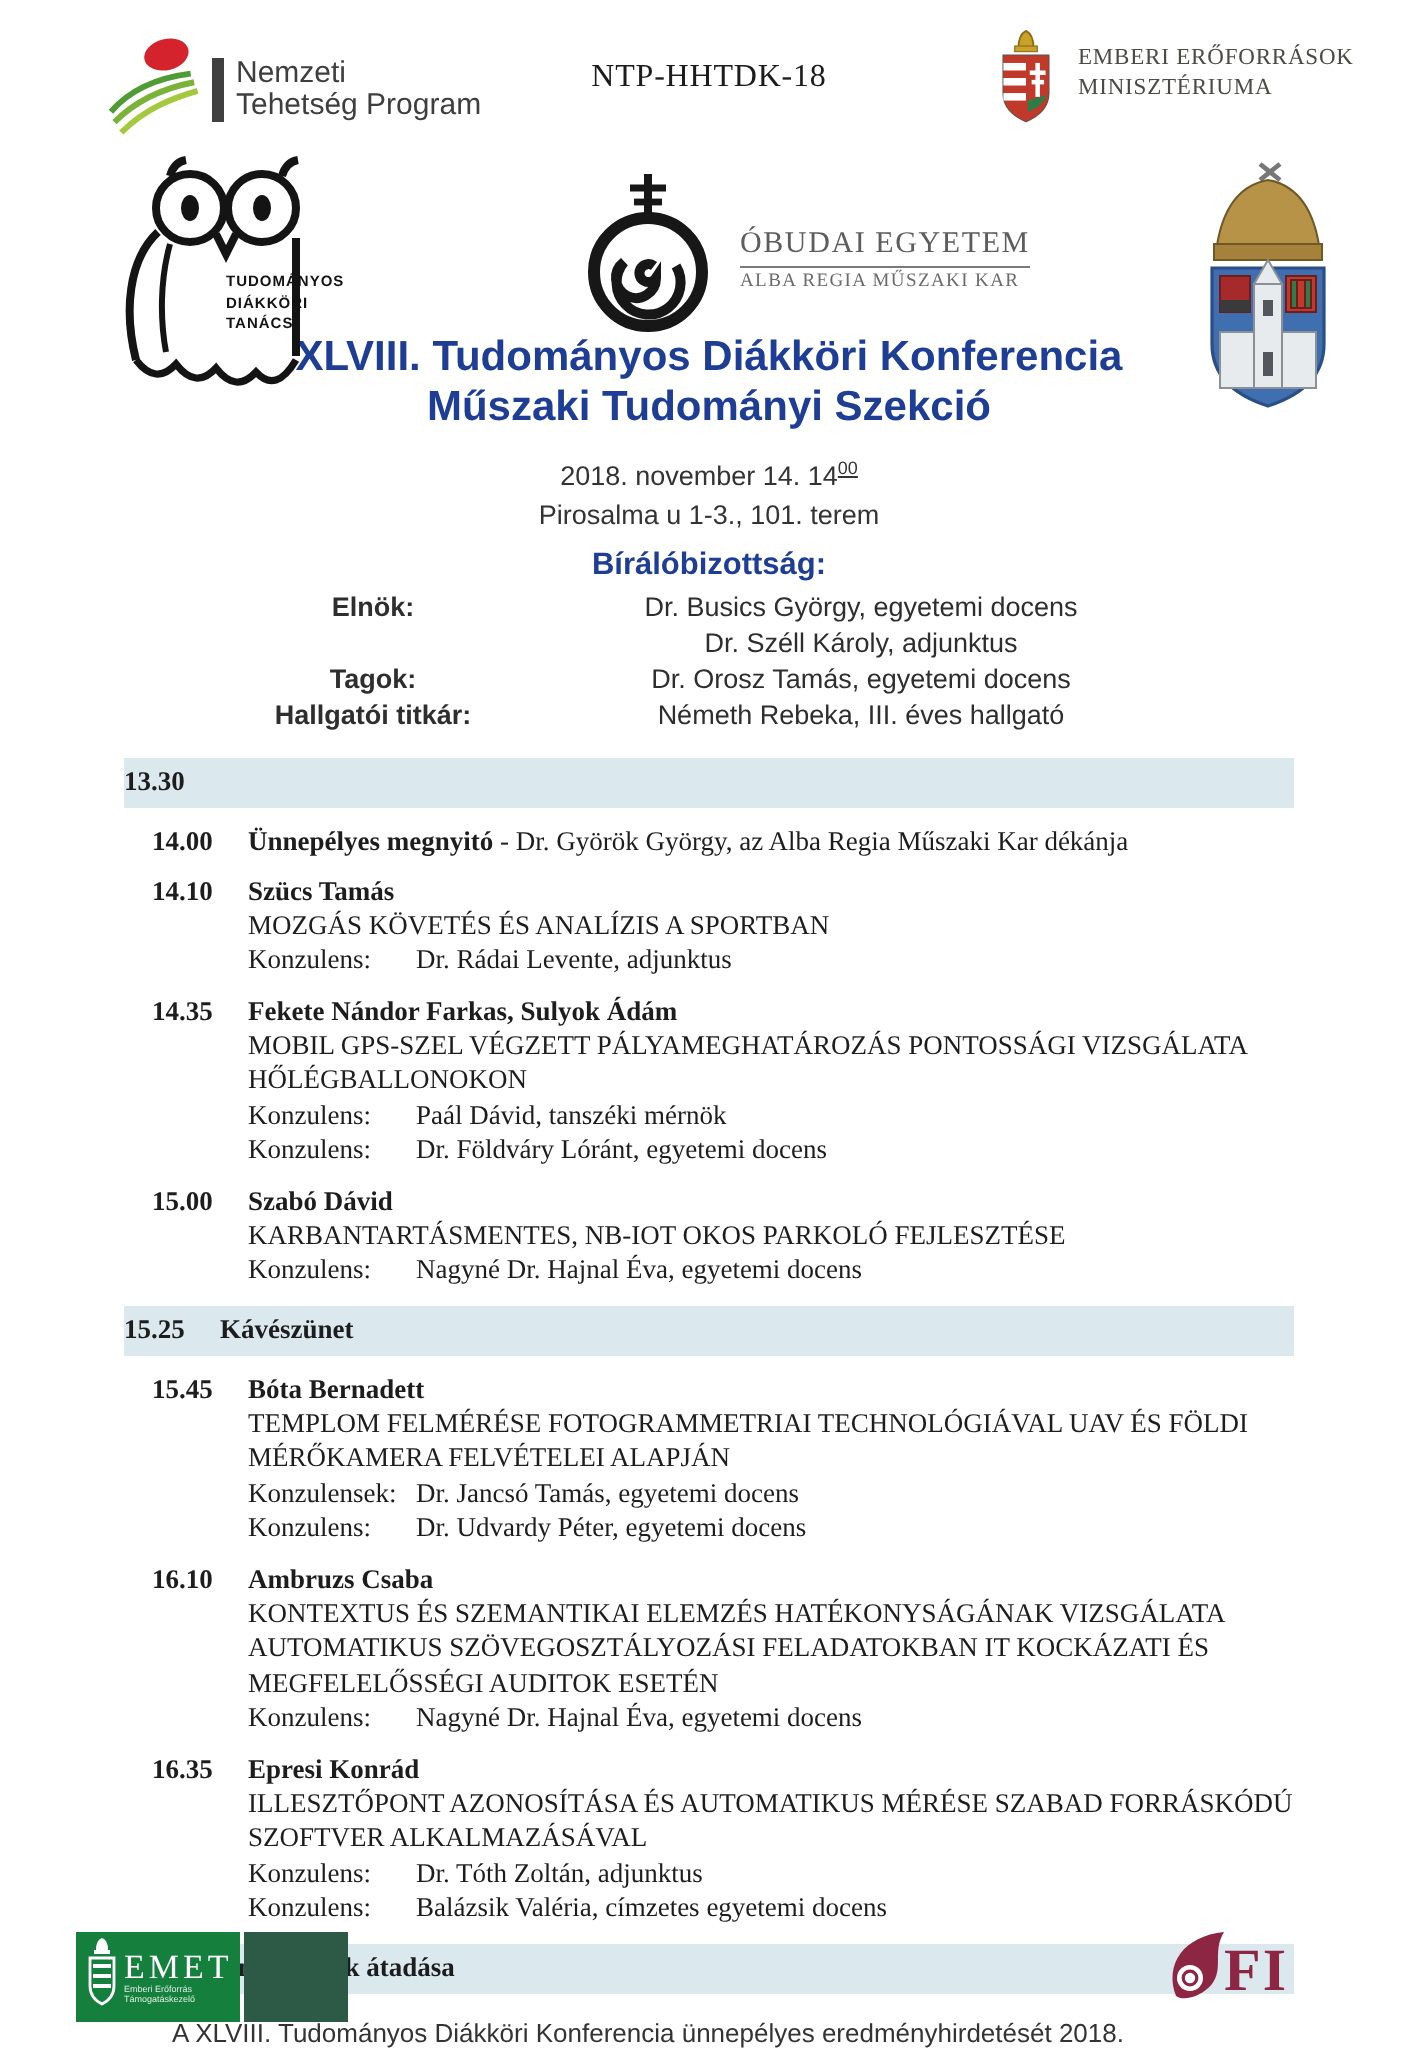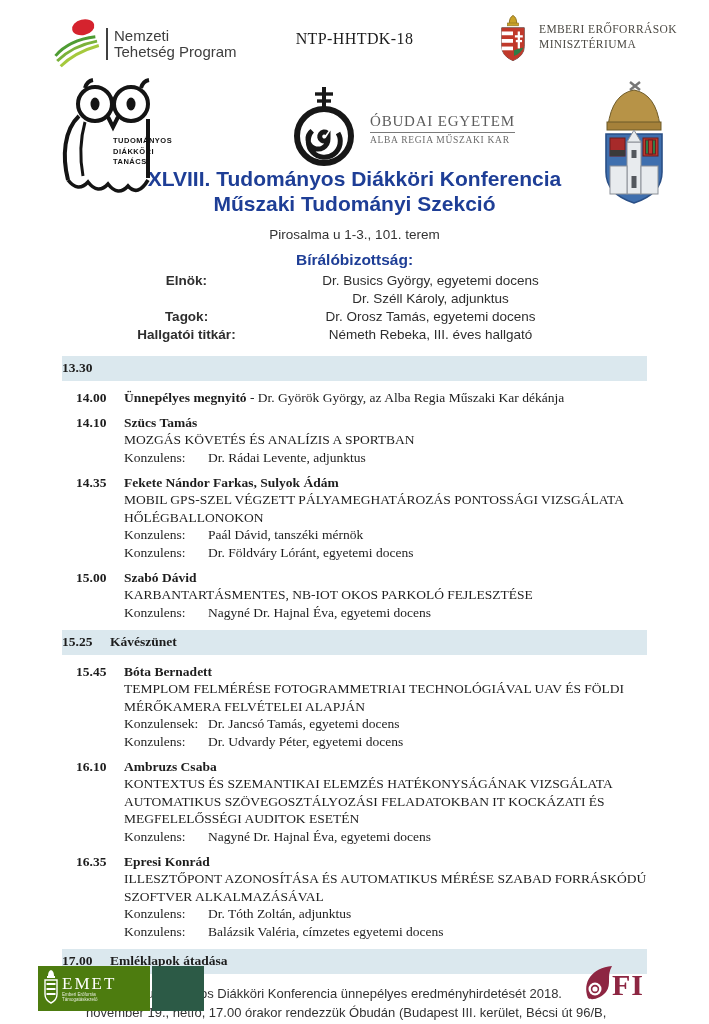--- a/index.html
+++ b/index.html
@@ -2,21 +2,21 @@
 <html><head>
 <meta charset="utf-8">
 <style>
   * { margin:0; padding:0; box-sizing:border-box; }
   body { background:#888; font-family:"Liberation Sans", sans-serif; }
   .page { width:709px; height:1024px; background:#ffffff; position:relative; margin:0 auto;
           overflow:hidden; color:#2b2b2b; }
 
   
   .ntp-logo { position:absolute; left:52px; top:16px; display:flex; align-items:center; }
-  .ntp-text { border-left:2px solid #404040; padding-left:6px; margin-left:2px;
+  .ntp-text { border-left:6px solid #404040; padding-left:6px; margin-left:2px;
               font-size:15px; line-height:16px; color:#3e3e3e; }
   .grant-code { position:absolute; left:0; right:0; top:30px; text-align:center;
                 font-family:"Liberation Serif", serif; font-weight:normal; font-size:16px;
                 letter-spacing:.4px; color:#1c1c1c; }
   .emmi-logo { position:absolute; left:497px; top:13px; display:flex; }
   .emmi-text { margin-left:10px; padding-top:9px; font-family:"Liberation Serif", serif;
                font-size:11.5px; line-height:15px; color:#4c4a44; letter-spacing:.4px; }
 
   .owl-logo { position:absolute; left:55px; top:78px; width:130px; height:118px; }
   .owl-text { position:absolute; left:58px; top:58px; font-size:7.5px; font-weight:bold;
@@ -51,21 +51,21 @@
   .s-presenters { font-weight:bold; }
   .s-paper { line-height:17.5px; }
   .s-cons { display:grid; grid-template-columns:84px 1fr; line-height:17.5px; }
 
   
   .closing { margin-top:11px; font-size:13px; line-height:18.5px; color:#333; padding:0 24px; }
   .closing p { margin-bottom:10px; }
 
   
   .emet-logo { position:absolute; left:38px; top:966px; display:flex; }
-  .emet-red  { width:112px; height:45px; background:#4d7c0f; display:flex; align-items:center;
+  .emet-red  { width:82px; height:45px; background:#15803d; display:flex; align-items:center;
                padding-left:6px; }
   .emet-txt  { color:#fff; margin-left:4px; }
   .emet-name { font-family:"Liberation Serif", serif; font-size:17px; letter-spacing:2px; line-height:17px; }
   .emet-sub  { font-size:4.5px; line-height:5.5px; opacity:.85; }
   .emet-green { width:52px; height:45px; background:#2c5a46; margin-left:2px; }
   .ofi-logo { position:absolute; left:582px; top:964px; display:flex; align-items:center; }
   .ofi-fi { font-family:"Liberation Serif", serif; font-weight:bold; font-size:30px;
             color:#8d2642; letter-spacing:1px; margin-left:-4px; }
 </style>
 </head>
@@ -184,20 +184,21 @@
   </div>
 
   <div class="content">
 
     <div class="conf-title" style="color:#1e3e96">
       <div>XLVIII. Tudományos Diákköri Konferencia</div>
       <div>Műszaki Tudományi Szekció</div>
     </div>
 
     <div class="event-meta">
+      <div><span>2018. november 14. 14</span><sup class="uu">00</sup></div>
       <div>Pirosalma u 1-3., 101. terem</div>
     </div>
 
     <div class="jury-heading" style="color:#1e3e96">Bírálóbizottság:</div>
     <div class="jury">
       <div class="jury-row">
         <span class="jury-label">Elnök:</span>
         <span>Dr. Busics György, egyetemi docens</span>
       </div>
       <div class="jury-row">

